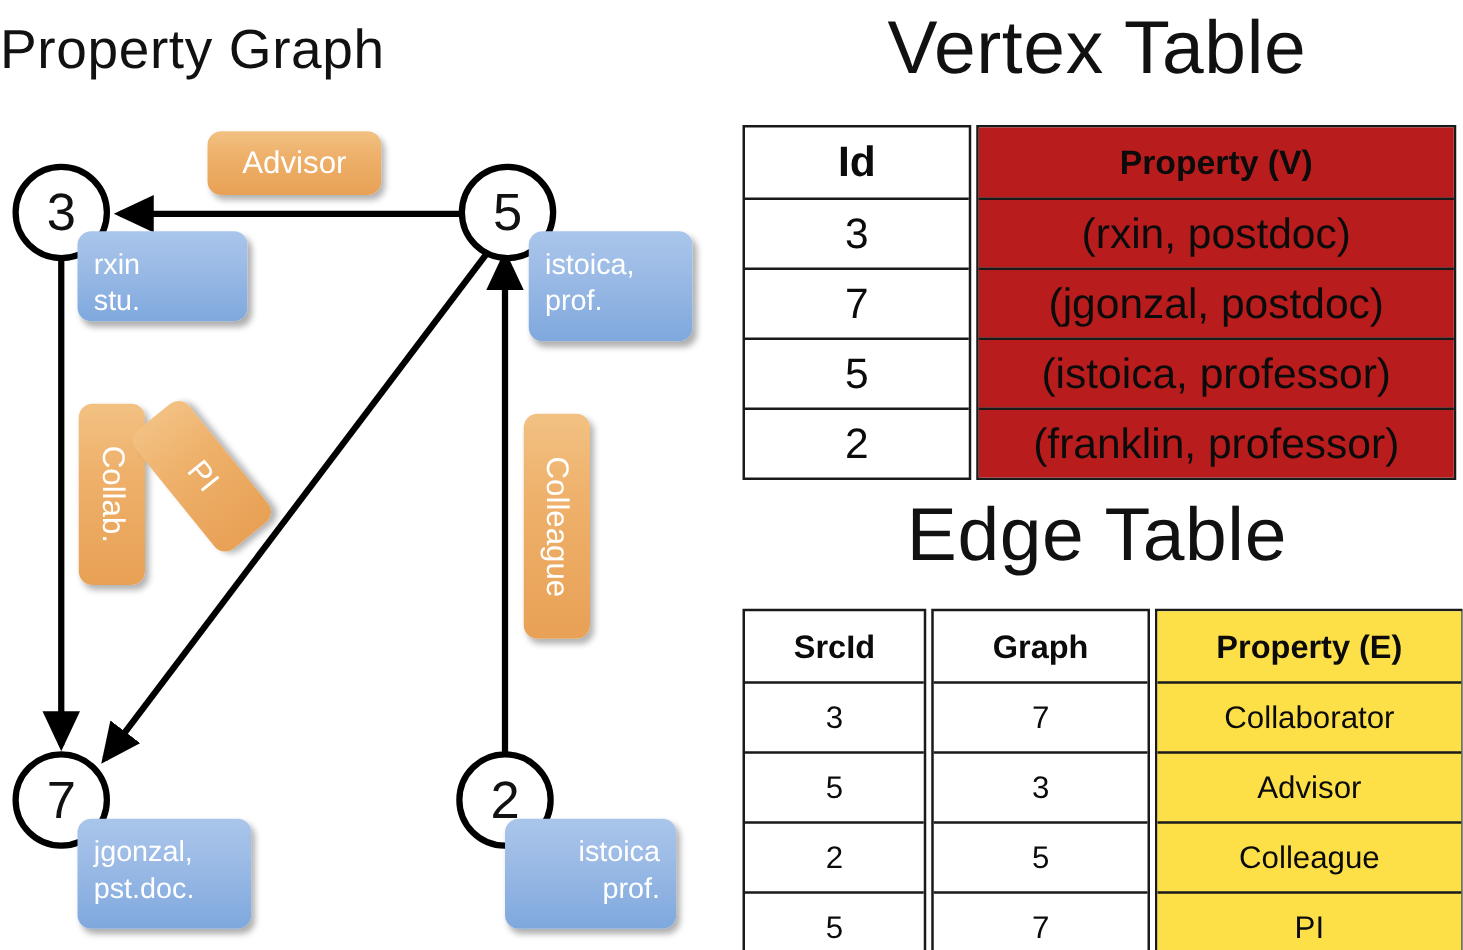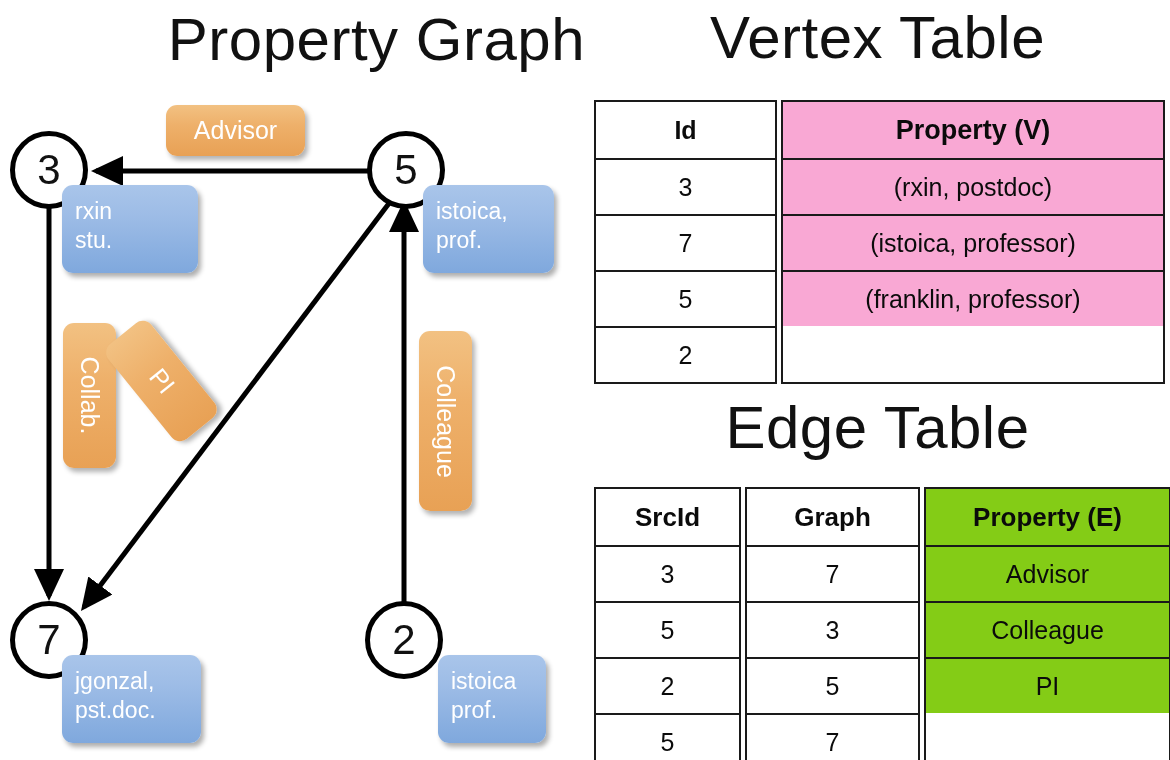--- a/index.html
+++ b/index.html
@@ -20,22 +20,22 @@
   .big-title {
     position: absolute;
     font-family: "Liberation Sans", sans-serif;
     font-weight: 300;
     letter-spacing: 0.5px;
     color: #111;
     white-space: nowrap;
   }
   #title-property-graph {
     left: 0; top: 12px; width: 585px;
-    text-align: right;
-    font-size: 60px;
+    text-align: left;
+    font-size: 44px;
     line-height: 56px;
   }
   #title-vertex-table {
     left: 585px; top: 10px; width: 585px;
     text-align: center;
     font-size: 60px;
     line-height: 56px;
   }
   #title-edge-table {
     left: 585px; top: 400px; width: 585px;
@@ -142,31 +142,31 @@
     color: #0b0b0b;
     white-space: nowrap;
   }
   .cell + .cell { border-top: 2px solid #1a1a1a; }
   .cell.head { font-weight: bold; }
 
   
   #vertex-table { left: 594px; top: 100px; }
   #vertex-table .col-id  { width: 183px; }
   #vertex-table .col-prop{ width: 384px; }
-  #vertex-table .cell { height: 56px; font-size: 25px; }
-  #vertex-table .col-prop .cell { background: #f9a8d4; }
+  #vertex-table .cell { height: 56px; font-size: 34px; }
+  #vertex-table .col-prop .cell { background: #b91c1c; }
   #vertex-table .col-prop .cell.head { font-size: 27px; }
 
   
   #edge-table { left: 594px; top: 487px; }
   #edge-table .col-src { width: 147px; }
   #edge-table .col-dst { width: 175px; }
   #edge-table .col-prop{ width: 247px; }
   #edge-table .cell { height: 56px; font-size: 25px; }
-  #edge-table .col-prop .cell { background: #84cc16; }
+  #edge-table .col-prop .cell { background: #fde047; }
   #edge-table .cell.head { font-size: 26px; }
 </style>
 </head>
 <body>
 
 <div class="big-title" id="title-property-graph">Property Graph</div>
 
 <div class="big-title" id="title-vertex-table">Vertex Table</div>
 
 <div class="big-title" id="title-edge-table">Edge Table</div>
@@ -193,21 +193,21 @@
     </g>
 
     <g>
       <line x1="404" y1="604" x2="404" y2="205" stroke="#000" stroke-width="5" marker-end="url(#arrowhead)"></line>
     </g>
   </svg>
 
   <div class="node-circle" style="left:10px; top:131px;">
     <span class="node-label">3</span>
   </div>
-  <div class="prop-box" style="left:62px; top:185px; width:136px; height:88px;">
+  <div class="prop-box" style="left:62px; top:185px; width:136px; height:72px;">
     <span class="l1">rxin</span>
     <span class="l2">stu.</span>
   </div>
 
   <div class="node-circle" style="left:367px; top:131px;">
     <span class="node-label">5</span>
   </div>
   <div class="prop-box" style="left:423px; top:185px; width:131px; height:88px;">
     <span class="l1">istoica,</span>
     <span class="l2">prof.</span>
@@ -217,21 +217,21 @@
     <span class="node-label">7</span>
   </div>
   <div class="prop-box" style="left:62px; top:655px; width:139px; height:88px;">
     <span class="l1">jgonzal,</span>
     <span class="l2">pst.doc.</span>
   </div>
 
   <div class="node-circle" style="left:365px; top:601px;">
     <span class="node-label">2</span>
   </div>
-  <div class="prop-box" style="left:438px; top:655px; width:108px; height:88px;">
+  <div class="prop-box" style="left:404px; top:655px; width:137px; height:88px;text-align:right;">
     <span class="l1">istoica</span>
     <span class="l2">prof.</span>
   </div>
 
   <div class="edge-label" style="left:166px; top:105px; width:139px; height:51px;">
     <span class="txt">Advisor</span>
   </div>
 
   <div class="edge-label vert" style="left:63px; top:323px; width:53px; height:145px;">
     <span class="txt">Collab.</span>
@@ -251,20 +251,21 @@
   <div class="tcol col-id">
     <div class="cell head">Id</div>
     <div class="cell">3</div>
     <div class="cell">7</div>
     <div class="cell">5</div>
     <div class="cell">2</div>
   </div>
   <div class="tcol col-prop">
     <div class="cell head">Property (V)</div>
     <div class="cell">(rxin, postdoc)</div>
+    <div class="cell">(jgonzal, postdoc)</div>
     <div class="cell">(istoica, professor)</div>
     <div class="cell">(franklin, professor)</div>
   </div>
 </div>
 
 <div class="tbl" id="edge-table">
   <div class="tcol col-src">
     <div class="cell head">SrcId</div>
     <div class="cell">3</div>
     <div class="cell">5</div>
@@ -273,17 +274,18 @@
   </div>
   <div class="tcol col-dst">
     <div class="cell head">Graph</div>
     <div class="cell">7</div>
     <div class="cell">3</div>
     <div class="cell">5</div>
     <div class="cell">7</div>
   </div>
   <div class="tcol col-prop">
     <div class="cell head">Property (E)</div>
+    <div class="cell">Collaborator</div>
     <div class="cell">Advisor</div>
     <div class="cell">Colleague</div>
     <div class="cell">PI</div>
   </div>
 </div>
 
 </body></html>

